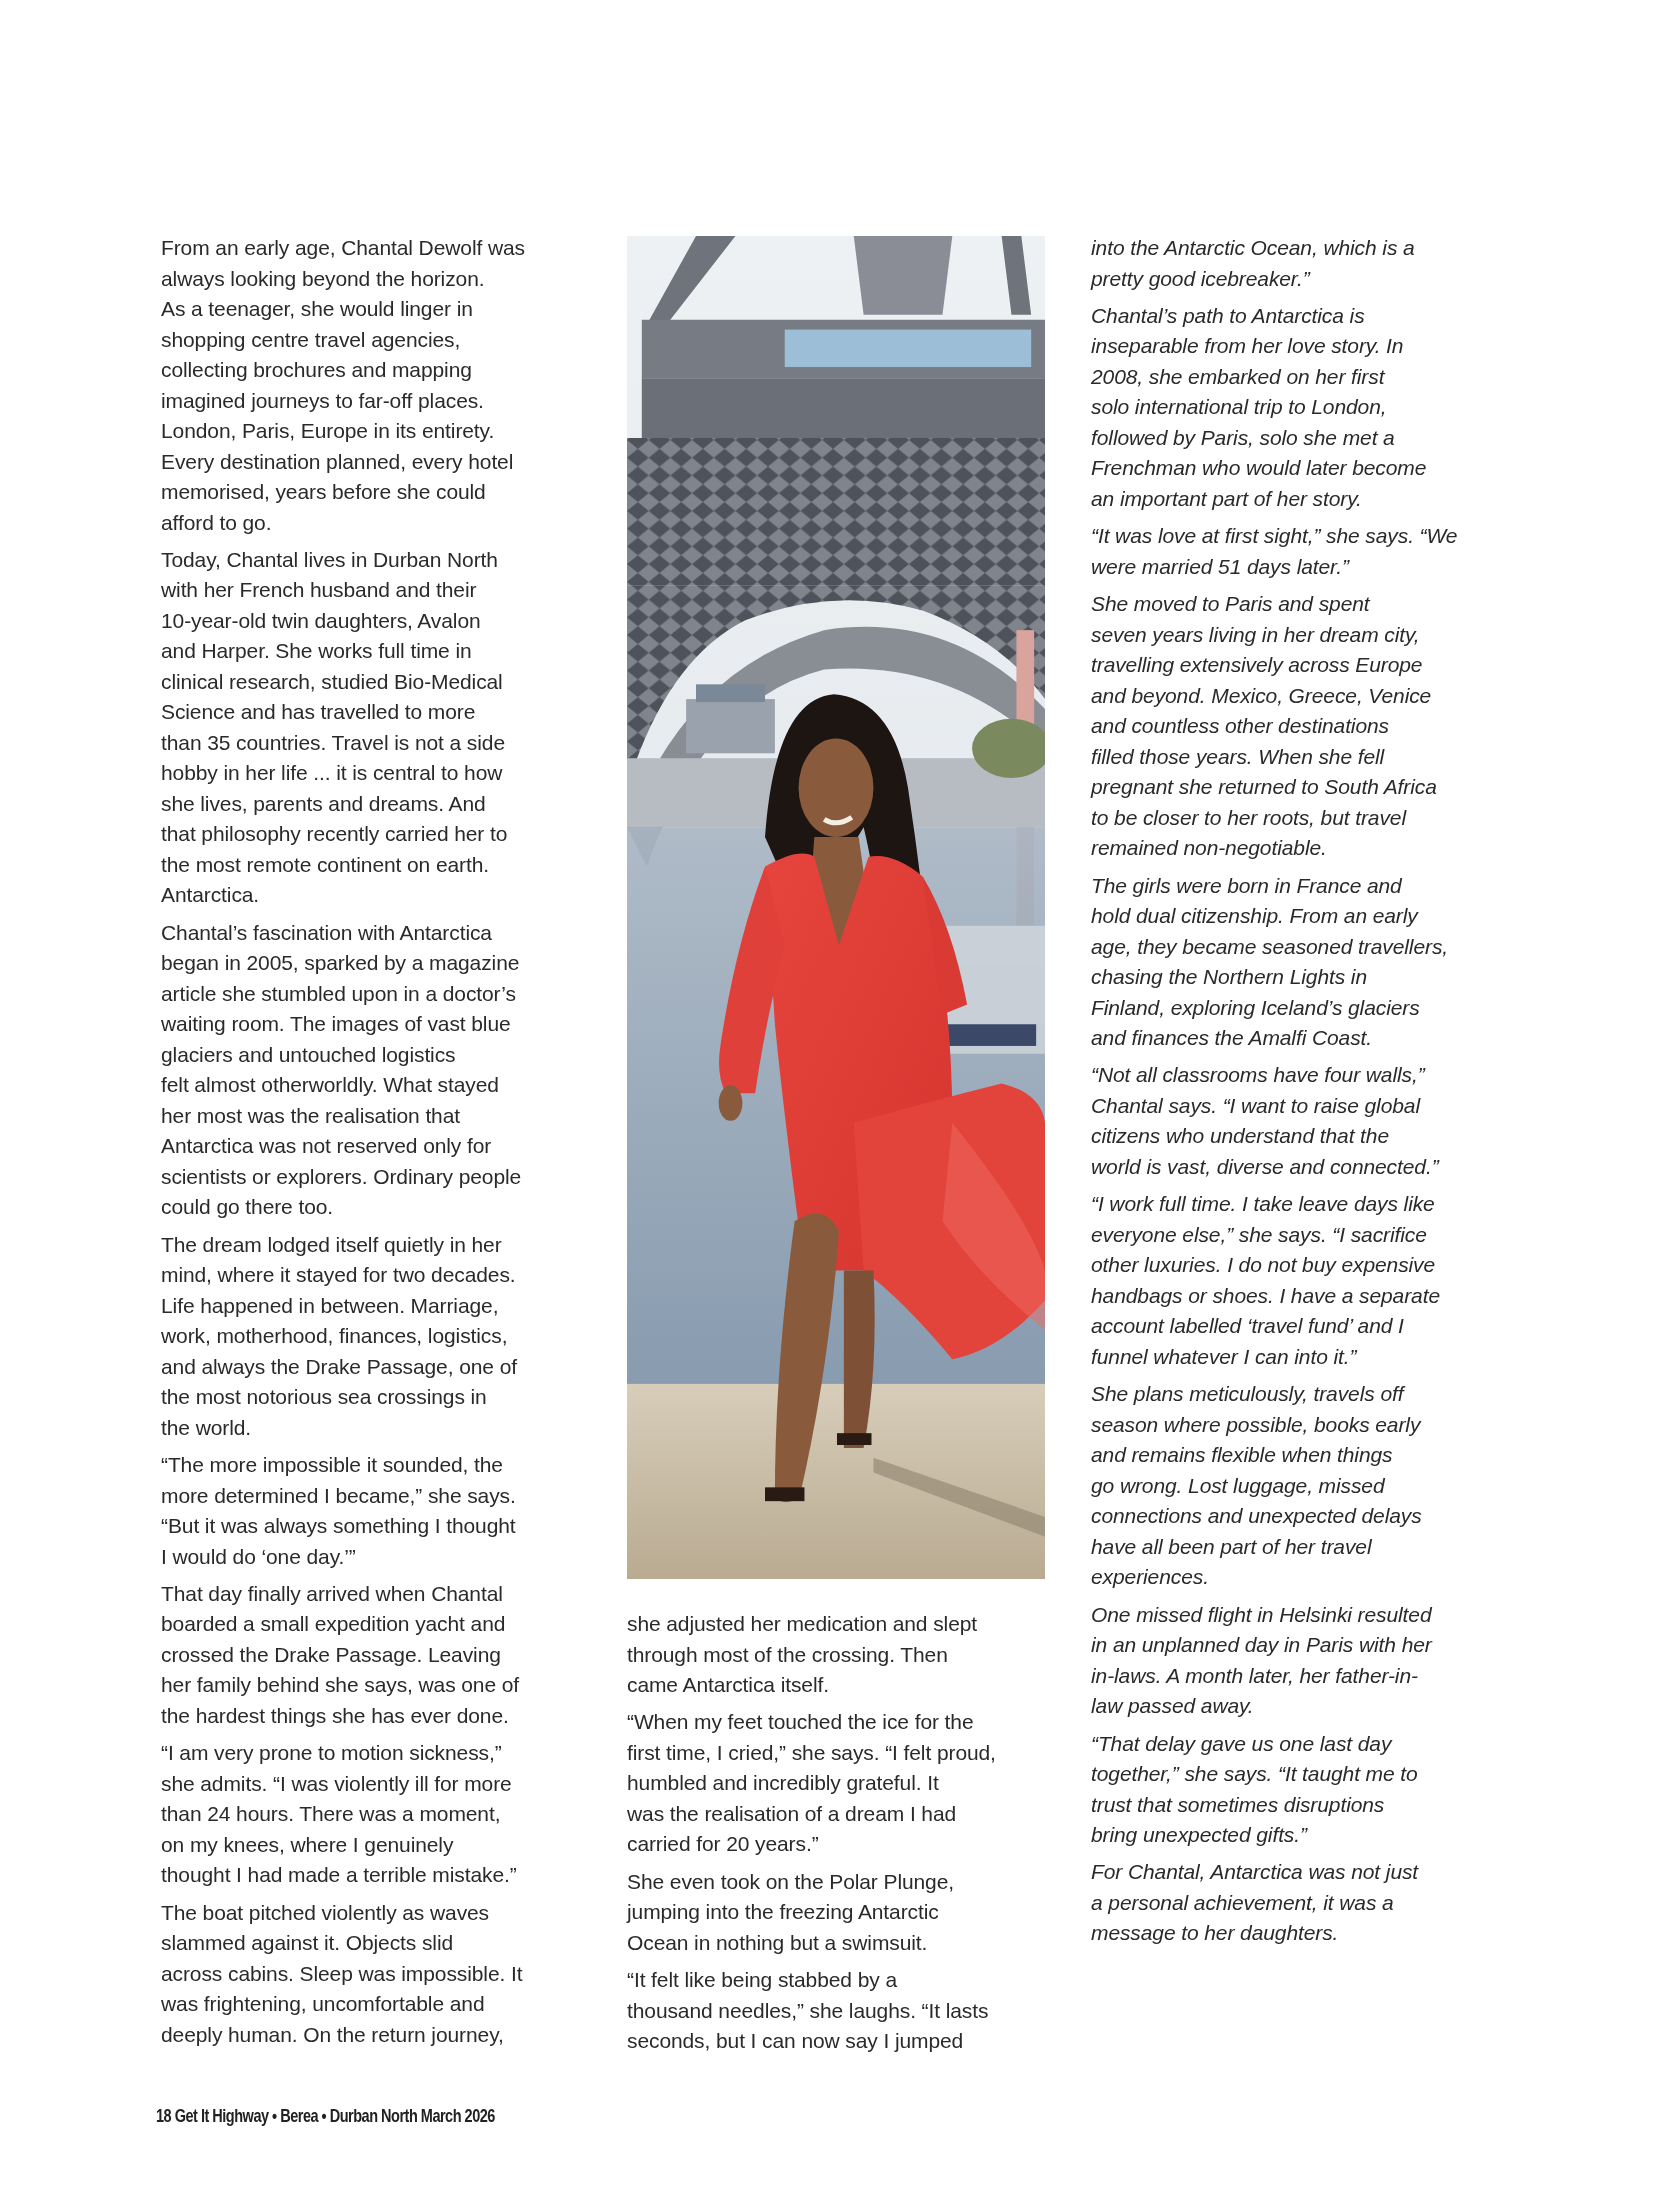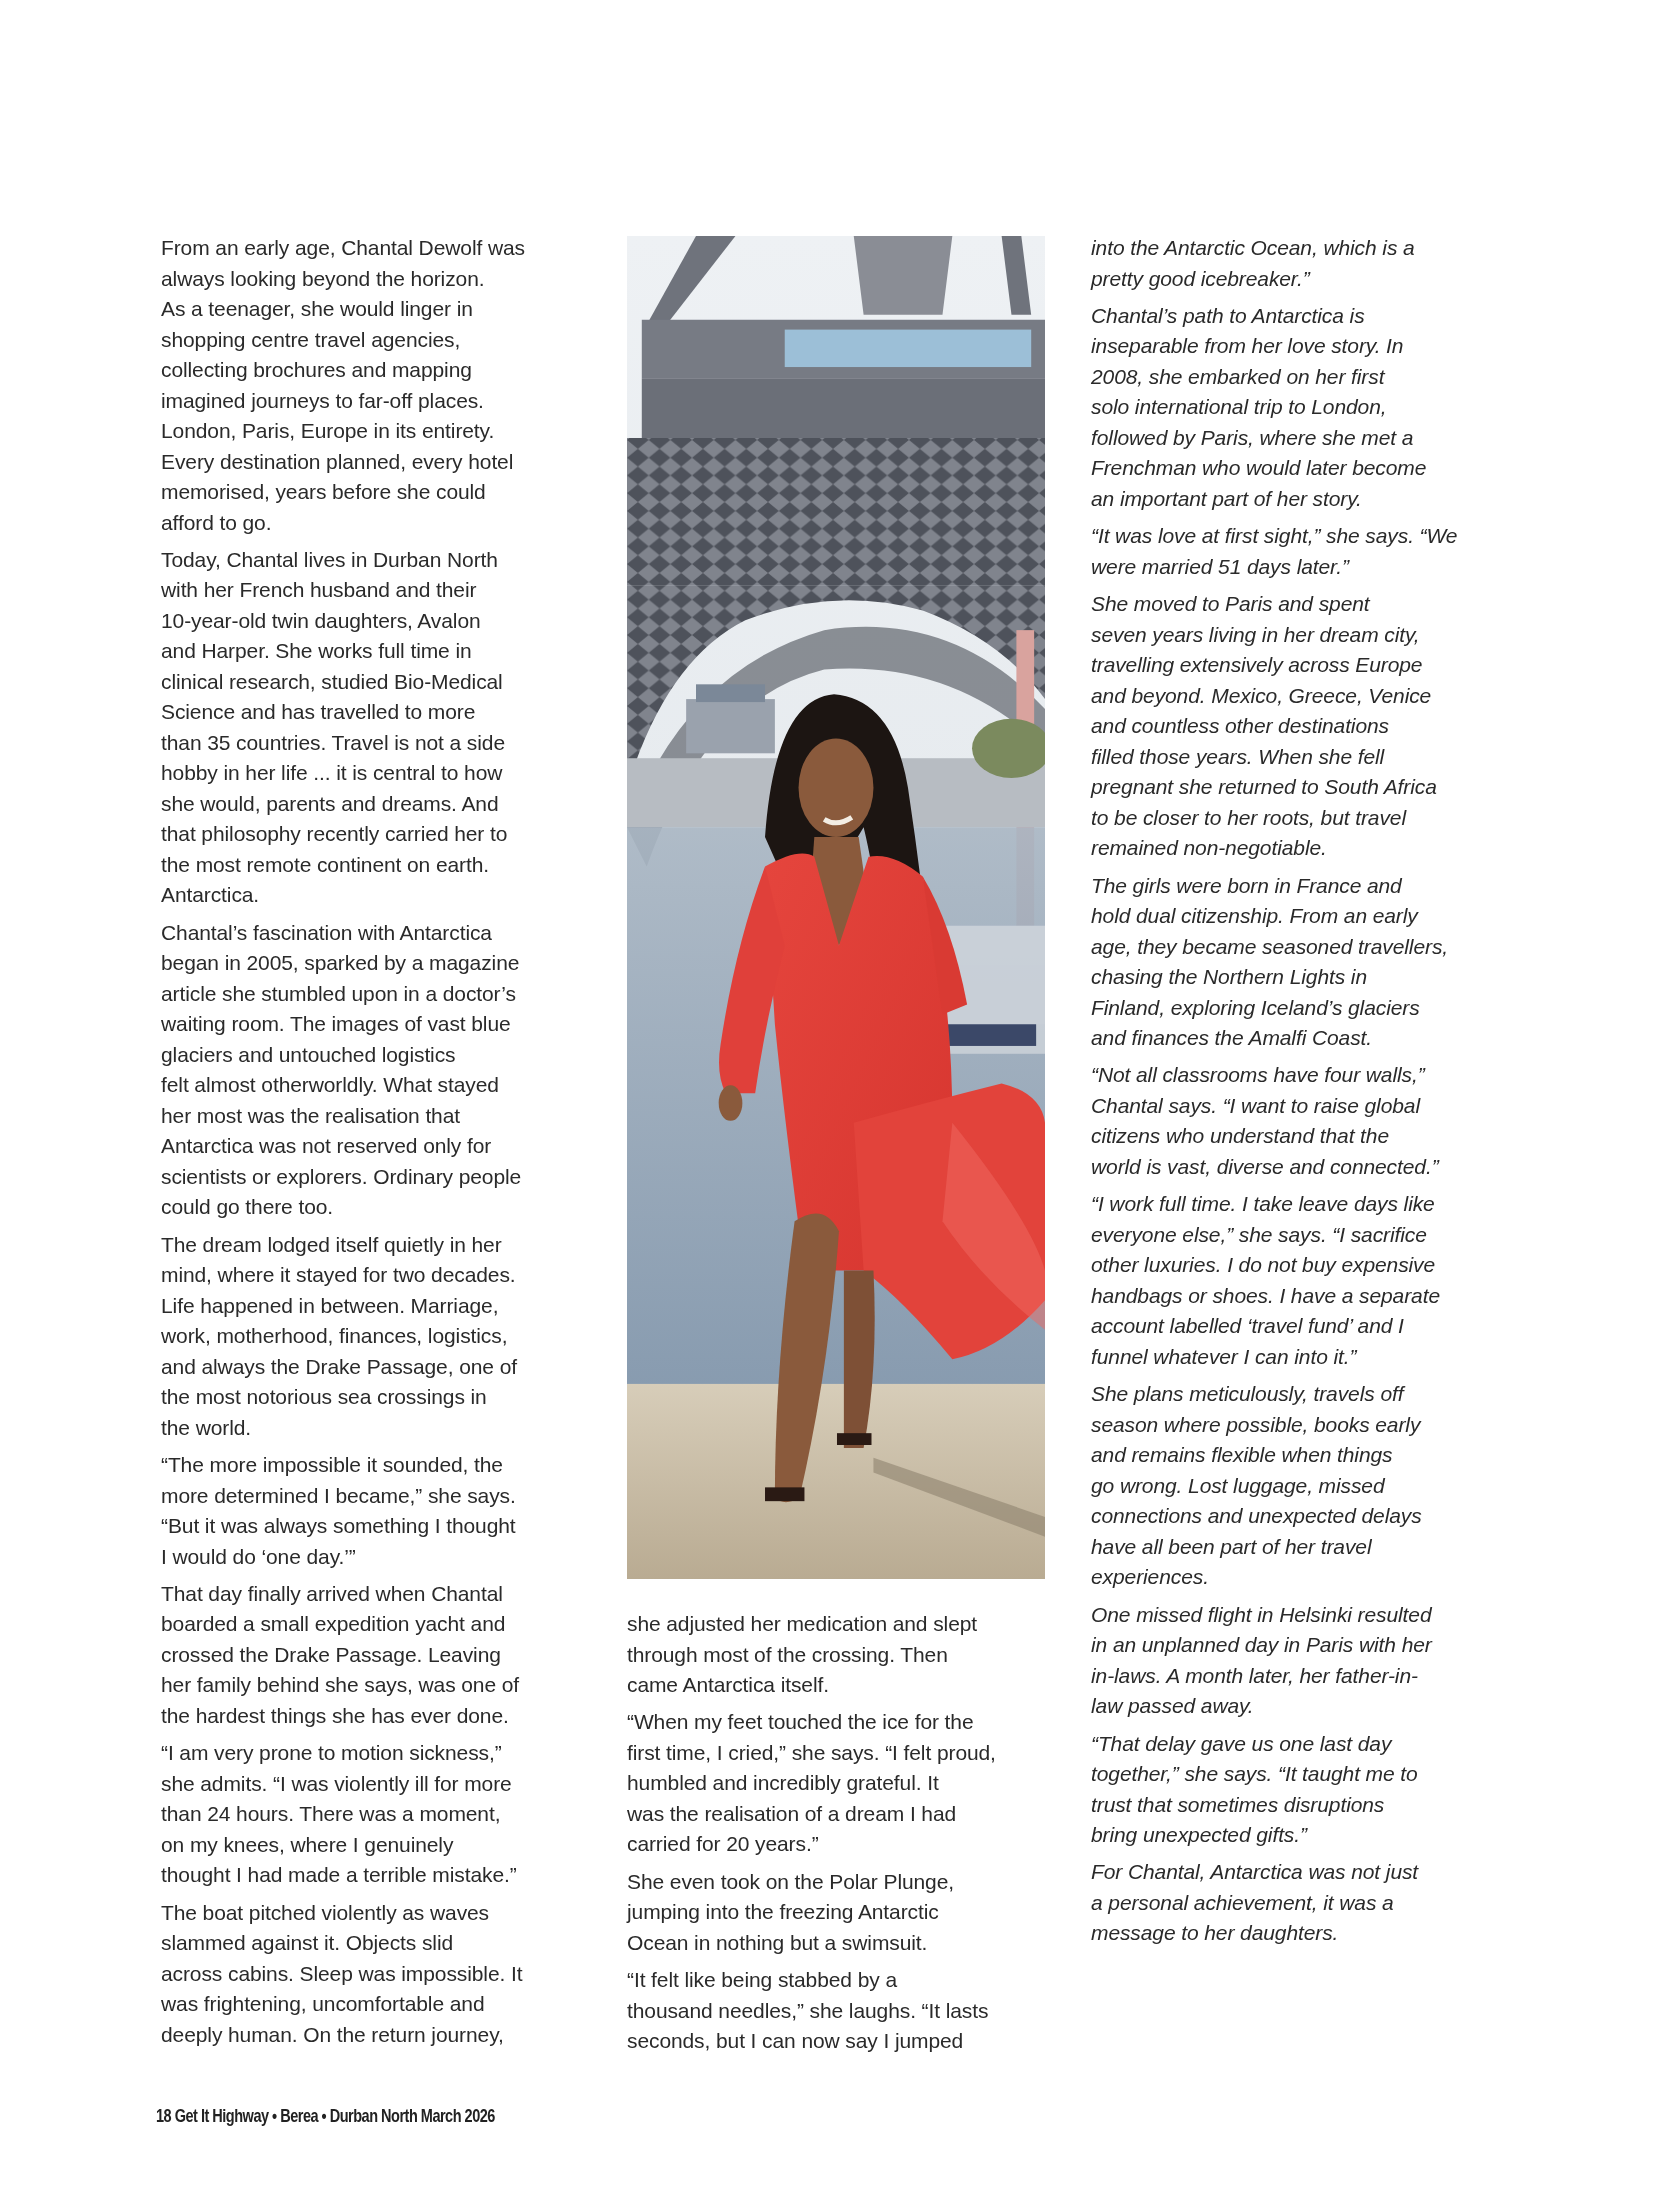--- a/index.html
+++ b/index.html
@@ -55,21 +55,21 @@
     </p>
     <p>
       <span class="ln">Today, Chantal lives in Durban North</span>
       <span class="ln">with her French husband and their</span>
       <span class="ln">10-year-old twin daughters, Avalon</span>
       <span class="ln">and Harper. She works full time in</span>
       <span class="ln">clinical research, studied Bio-Medical</span>
       <span class="ln">Science and has travelled to more</span>
       <span class="ln">than 35 countries. Travel is not a side</span>
       <span class="ln">hobby in her life ... it is central to how</span>
-      <span class="ln">she would, parents and dreams. And</span>
+      <span class="ln">she lives, parents and dreams. And</span>
       <span class="ln">that philosophy recently carried her to</span>
       <span class="ln">the most remote continent on earth.</span>
       <span class="ln">Antarctica.</span>
     </p>
     <p>
       <span class="ln">Chantal’s fascination with Antarctica</span>
       <span class="ln">began in 2005, sparked by a magazine</span>
       <span class="ln">article she stumbled upon in a doctor’s</span>
       <span class="ln">waiting room. The images of vast blue</span>
       <span class="ln">glaciers and untouched logistics</span>
@@ -227,21 +227,21 @@
 <div id="col-right" class="col">
     <p>
       <span class="ln">into the Antarctic Ocean, which is a</span>
       <span class="ln">pretty good icebreaker.”</span>
     </p>
     <p>
       <span class="ln">Chantal’s path to Antarctica is</span>
       <span class="ln">inseparable from her love story. In</span>
       <span class="ln">2008, she embarked on her first</span>
       <span class="ln">solo international trip to London,</span>
-      <span class="ln">followed by Paris, where she met a</span>
+      <span class="ln">followed by Paris, solo she met a</span>
       <span class="ln">Frenchman who would later become</span>
       <span class="ln">an important part of her story.</span>
     </p>
     <p>
       <span class="ln">“It was love at first sight,” she says. “We</span>
       <span class="ln">were married 51 days later.”</span>
     </p>
     <p>
       <span class="ln">She moved to Paris and spent</span>
       <span class="ln">seven years living in her dream city,</span>

